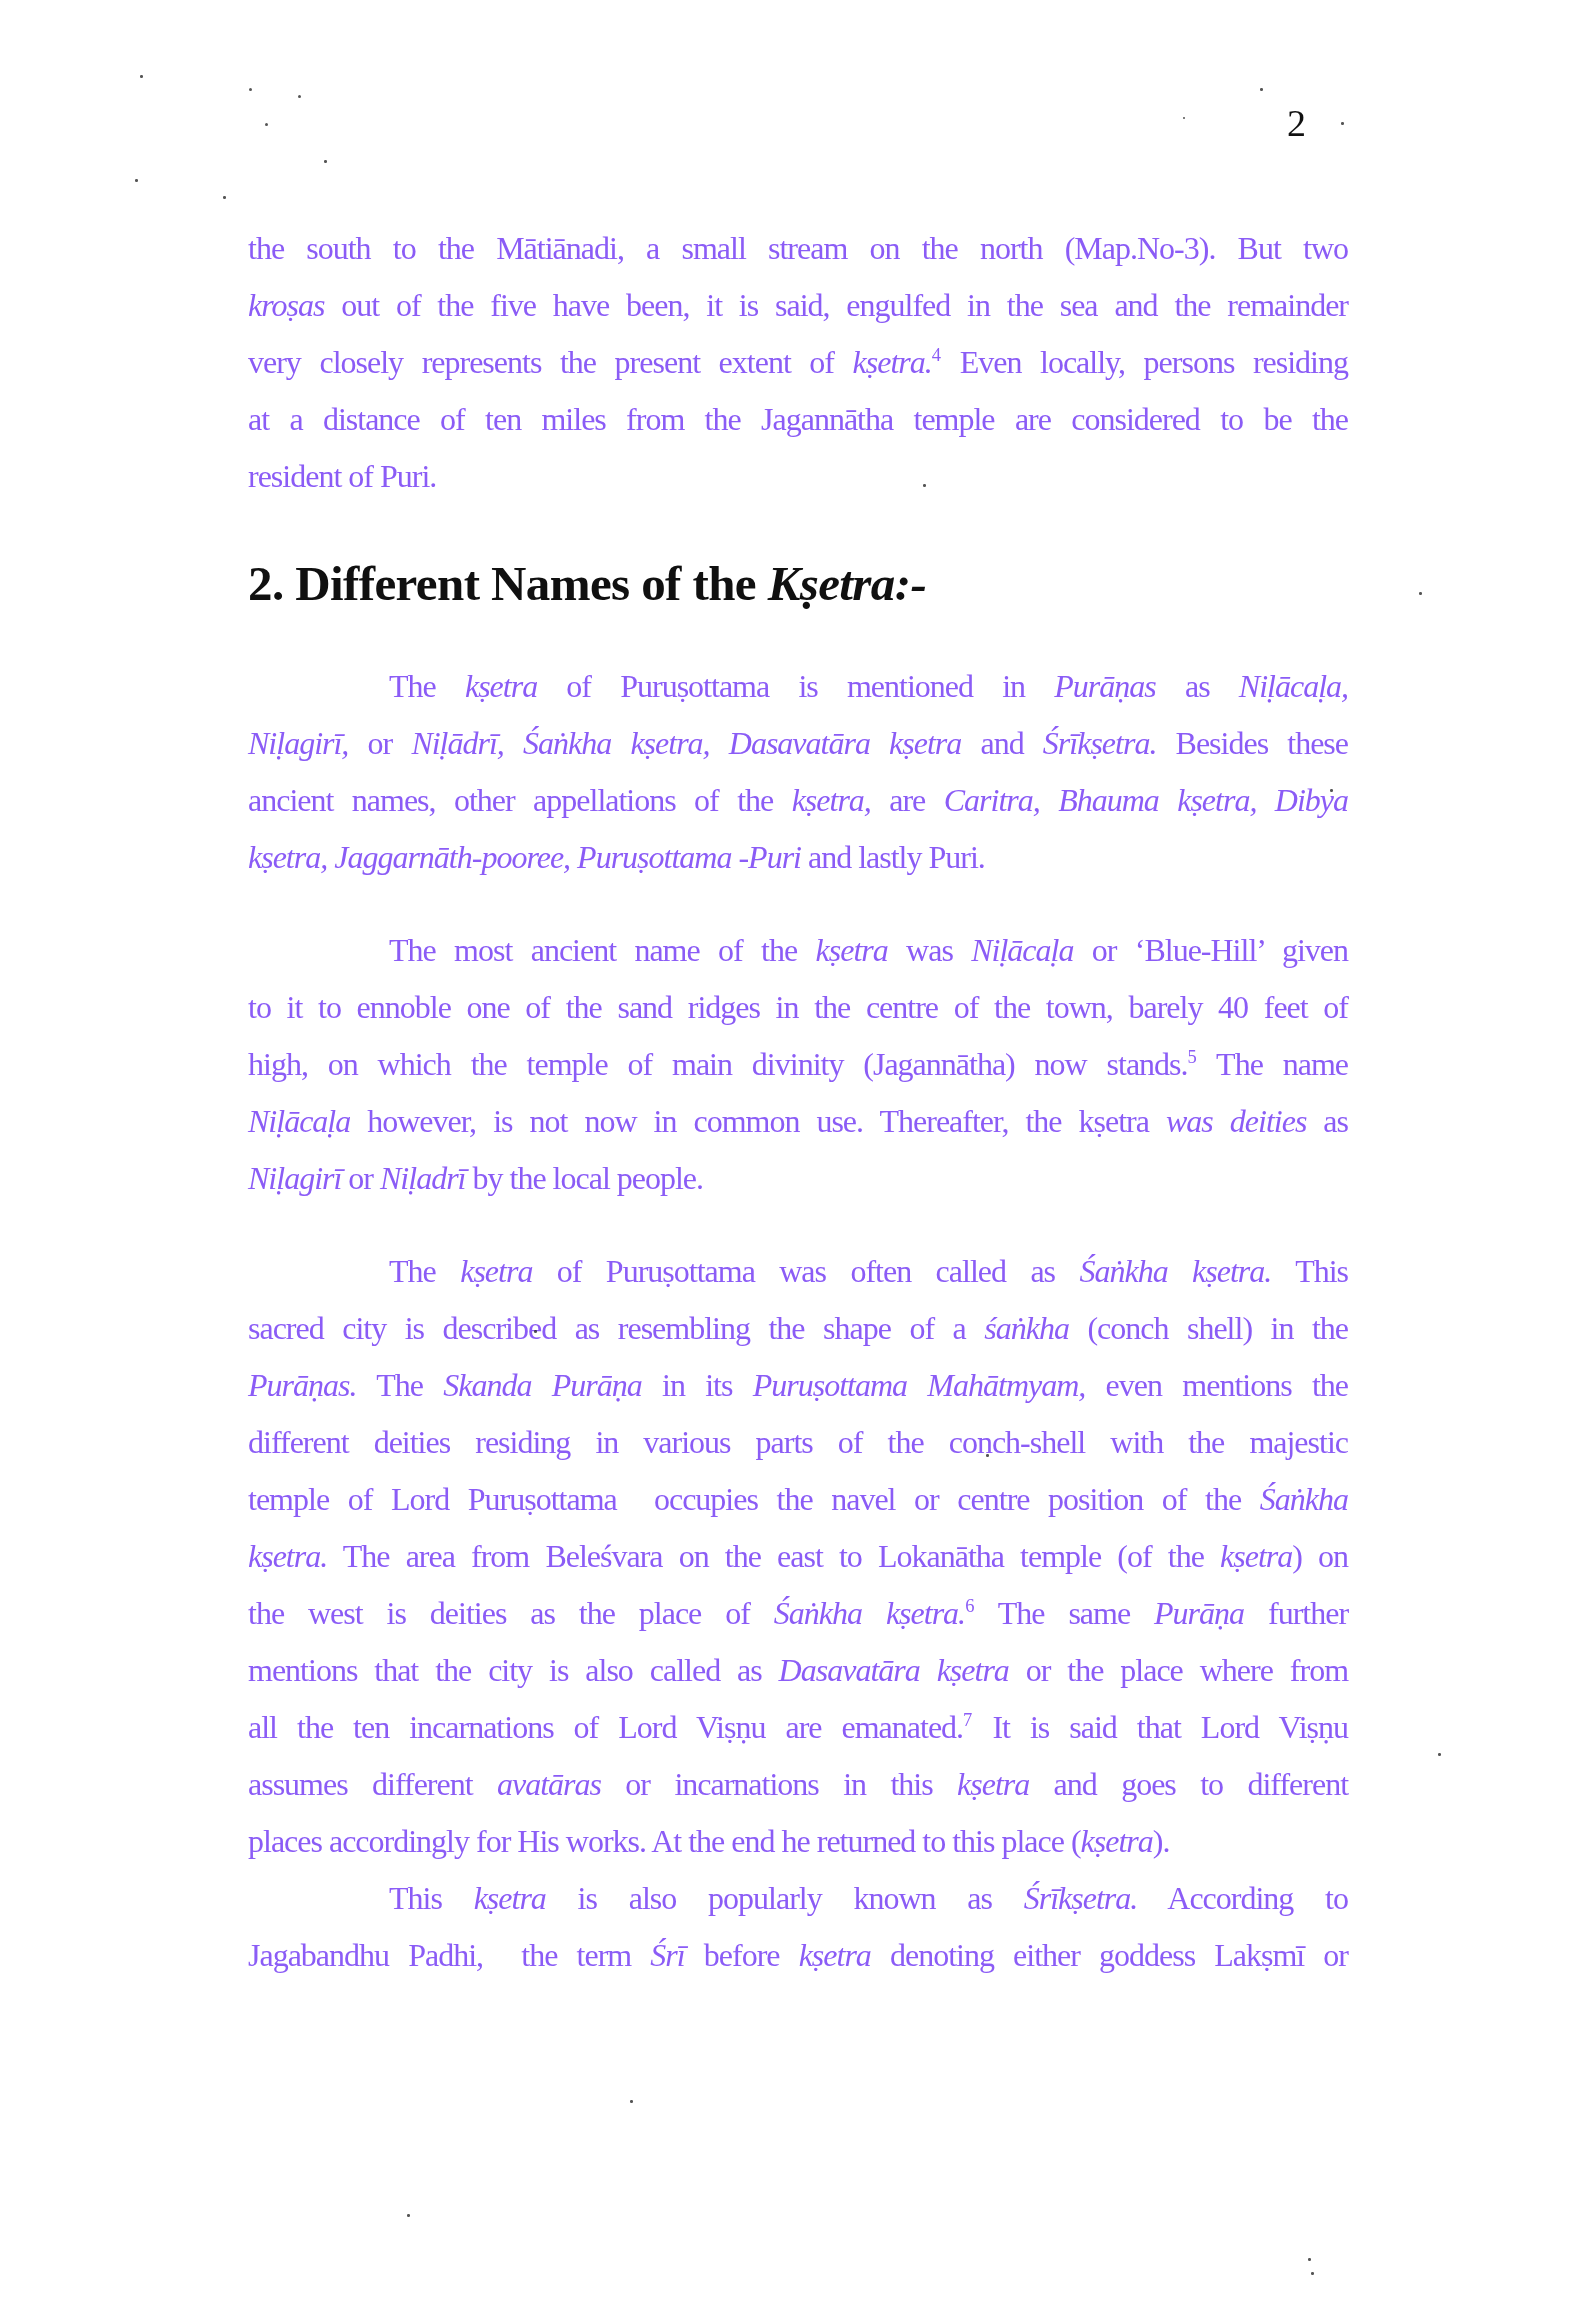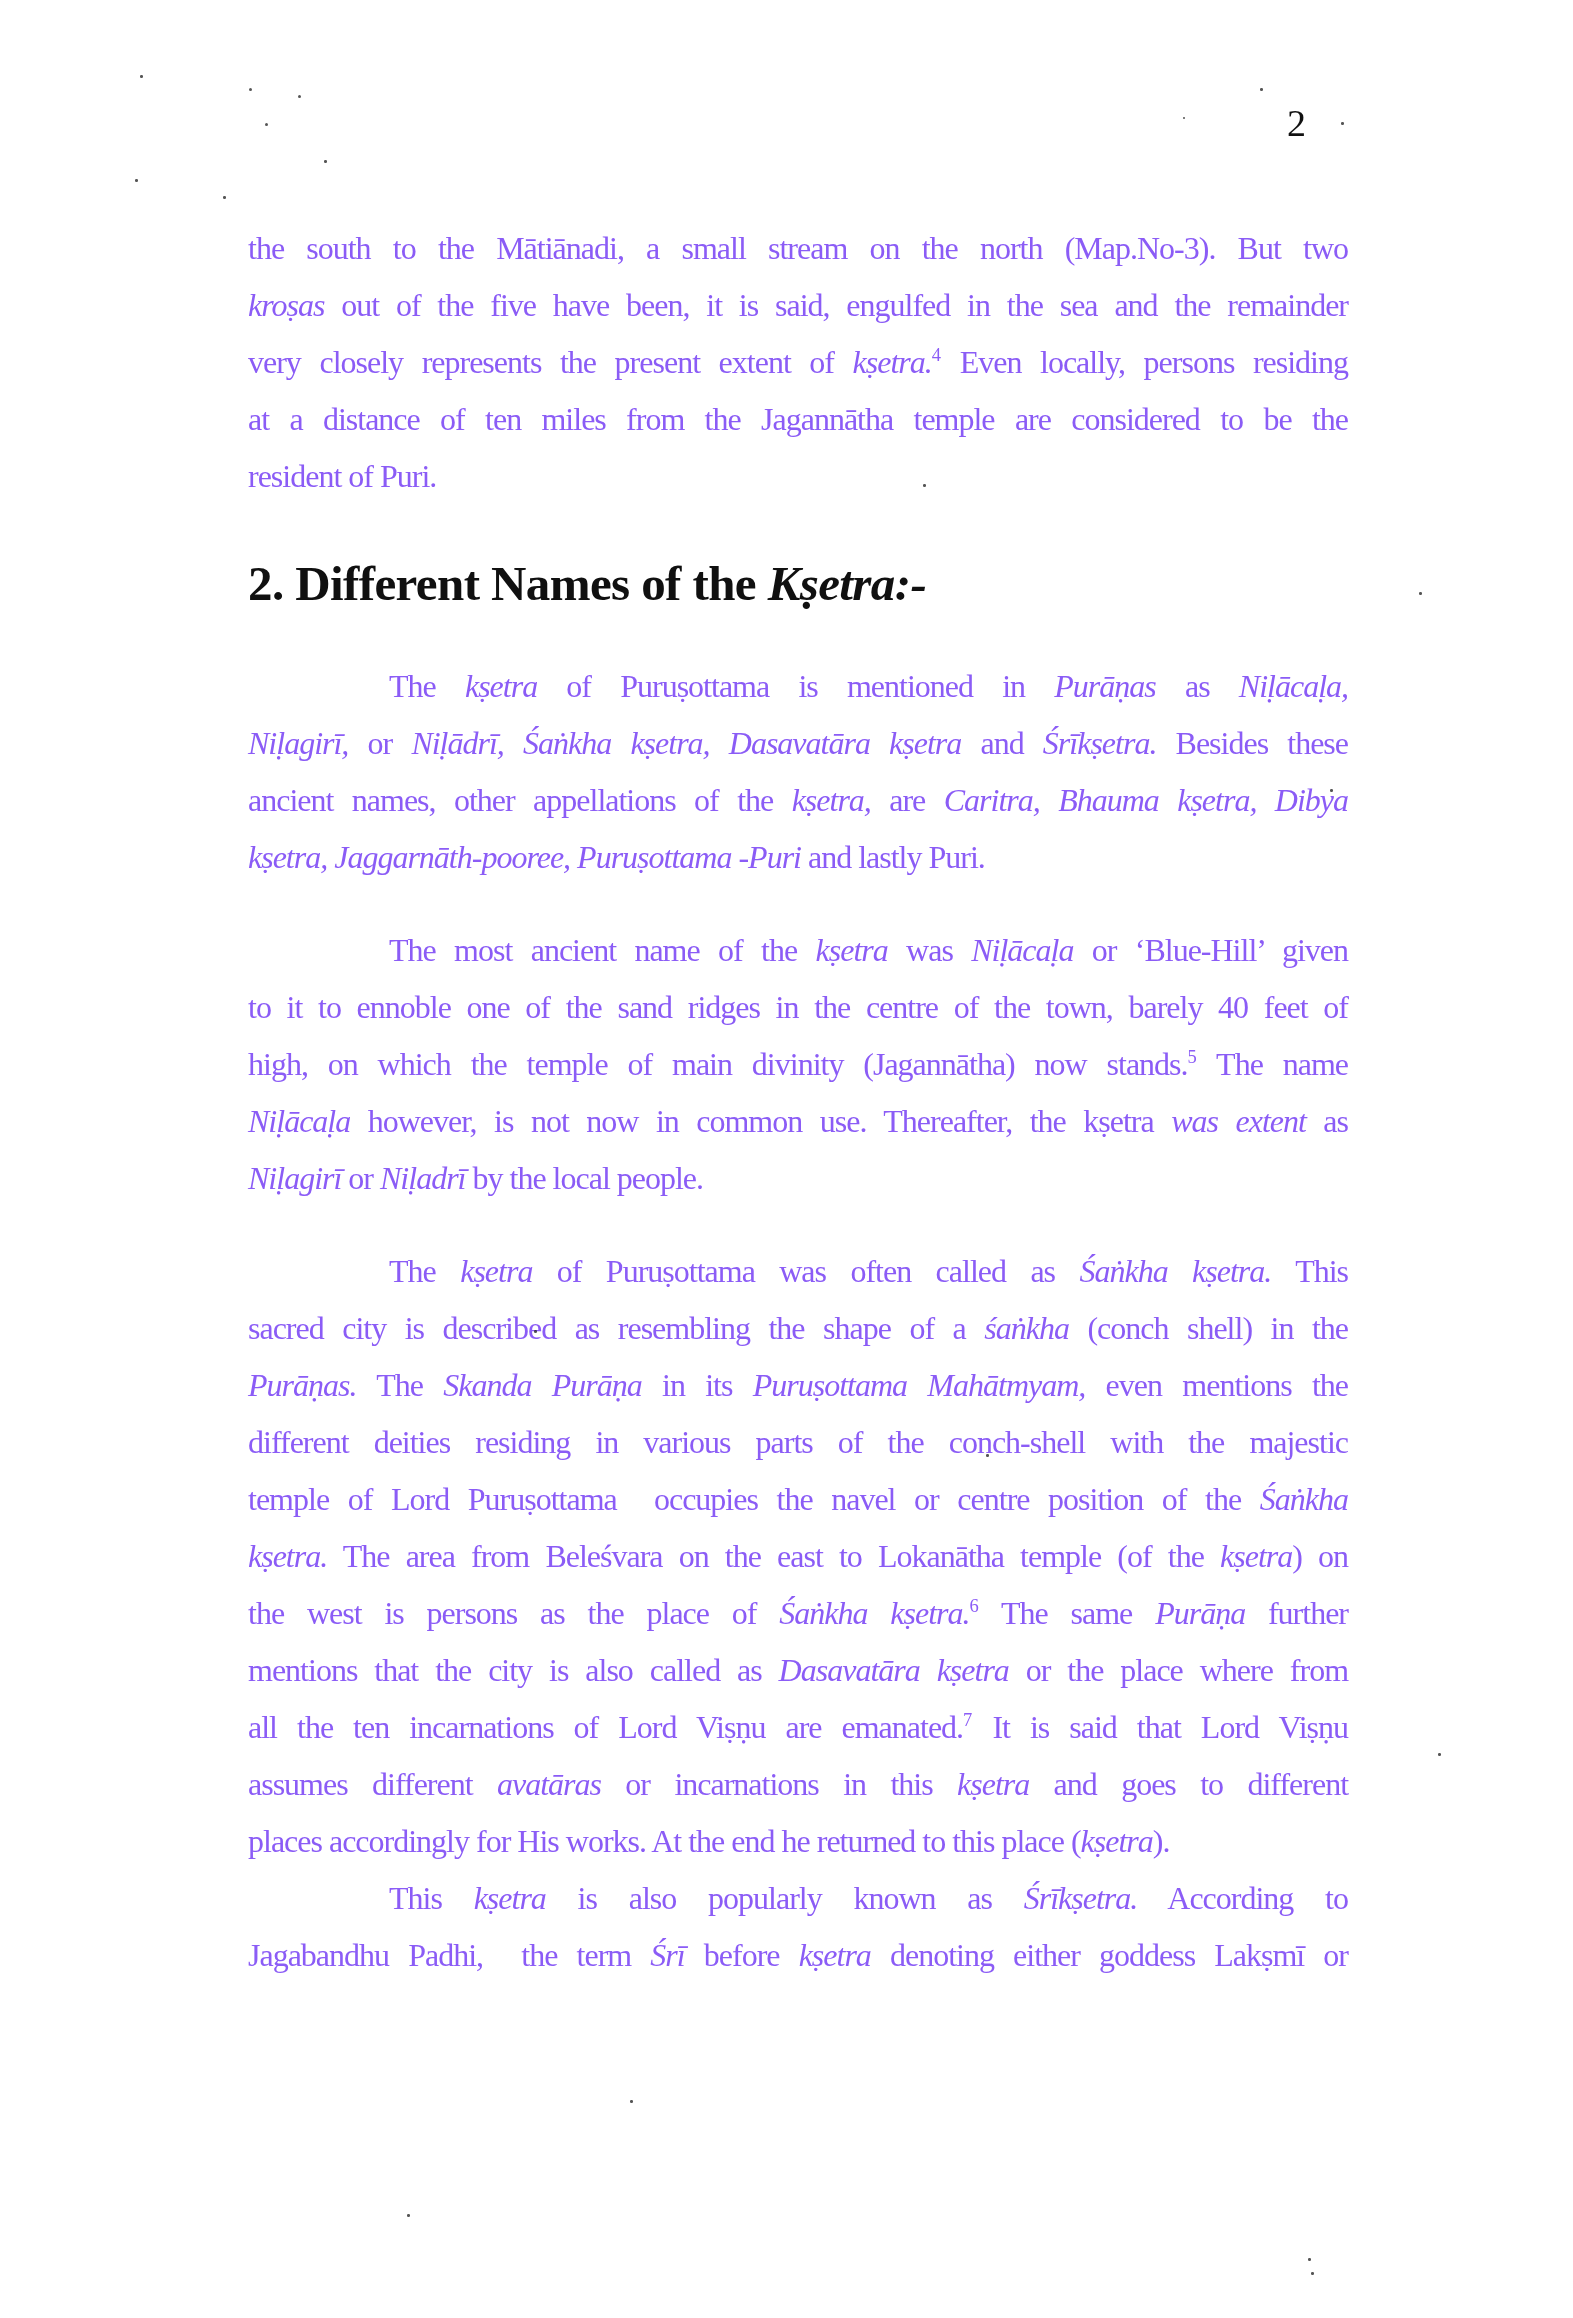--- a/index.html
+++ b/index.html
@@ -58,31 +58,31 @@
       <div class="paragraph">
         <div class="line just indent"><span>The </span><span class="it">kṣetra</span><span> of Puruṣottama is mentioned in </span><span class="it">Purāṇas</span><span> as </span><span class="it">Niḷācaḷa,</span></div>
         <div class="line just"><span class="it">Niḷagirī,</span><span> or </span><span class="it">Niḷādrī, Śaṅkha kṣetra, Dasavatāra kṣetra</span><span> and </span><span class="it">Śrīkṣetra.</span><span> Besides these</span></div>
         <div class="line just"><span>ancient names, other appellations of the </span><span class="it">kṣetra,</span><span> are </span><span class="it">Caritra, Bhauma kṣetra, Dibya</span></div>
         <div class="line"><span class="it">kṣetra, Jaggarnāth-pooree, Puruṣottama -Puri</span><span> and lastly Puri.</span></div>
       </div>
       <div class="paragraph">
         <div class="line just indent"><span>The most ancient name of the </span><span class="it">kṣetra</span><span> was </span><span class="it">Niḷācaḷa</span><span> or ‘Blue-Hill’ given</span></div>
         <div class="line just"><span>to it to ennoble one of the sand ridges in the centre of the town, barely 40 feet of</span></div>
         <div class="line just"><span>high, on which the temple of main divinity (Jagannātha) now stands.</span><span class="sup">5</span><span> The name</span></div>
-        <div class="line just"><span class="it">Niḷācaḷa</span><span> however, is not now in common use. Thereafter, the kṣetra </span><span class="it">was extent</span><span> as</span></div>
+        <div class="line just"><span class="it">Niḷācaḷa</span><span> however, is not now in common use. Thereafter, the kṣetra </span><span class="it">was deities</span><span> as</span></div>
         <div class="line"><span class="it">Niḷagirī</span><span> or </span><span class="it">Niḷadrī</span><span> by the local people.</span></div>
       </div>
       <div class="paragraph">
         <div class="line just indent"><span>The </span><span class="it">kṣetra</span><span> of Puruṣottama was often called as </span><span class="it">Śaṅkha kṣetra.</span><span> This</span></div>
         <div class="line just"><span>sacred city is described as resembling the shape of a </span><span class="it">śaṅkha</span><span> (conch shell) in the</span></div>
         <div class="line just"><span class="it">Purāṇas.</span><span> The </span><span class="it">Skanda Purāṇa</span><span> in its </span><span class="it">Puruṣottama Mahātmyam,</span><span> even mentions the</span></div>
         <div class="line just"><span>different deities residing in various parts of the conch-shell with the majestic</span></div>
         <div class="line just"><span>temple of Lord Puruṣottama&nbsp; occupies the navel or centre position of the </span><span class="it">Śaṅkha</span></div>
         <div class="line just"><span class="it">kṣetra.</span><span> The area from Beleśvara on the east to Lokanātha temple (of the </span><span class="it">kṣetra</span><span>) on</span></div>
-        <div class="line just"><span>the west is persons as the place of </span><span class="it">Śaṅkha kṣetra.</span><span class="sup">6</span><span> The same </span><span class="it">Purāṇa</span><span> further</span></div>
+        <div class="line just"><span>the west is deities as the place of </span><span class="it">Śaṅkha kṣetra.</span><span class="sup">6</span><span> The same </span><span class="it">Purāṇa</span><span> further</span></div>
         <div class="line just"><span>mentions that the city is also called as </span><span class="it">Dasavatāra kṣetra</span><span> or the place where from</span></div>
         <div class="line just"><span>all the ten incarnations of Lord Viṣṇu are emanated.</span><span class="sup">7</span><span> It is said that Lord Viṣṇu</span></div>
         <div class="line just"><span>assumes different </span><span class="it">avatāras</span><span> or incarnations in this </span><span class="it">kṣetra</span><span> and goes to different</span></div>
         <div class="line"><span>places accordingly for His works. At the end he returned to this place (</span><span class="it">kṣetra</span><span>).</span></div>
       </div>
       <div class="paragraph flush">
         <div class="line just indent"><span>This </span><span class="it">kṣetra</span><span> is also popularly known as </span><span class="it">Śrīkṣetra.</span><span> According to</span></div>
         <div class="line just"><span>Jagabandhu Padhi,&nbsp; the term </span><span class="it">Śrī</span><span> before </span><span class="it">kṣetra</span><span> denoting either goddess Lakṣmī or</span></div>
       </div>
     </div>

